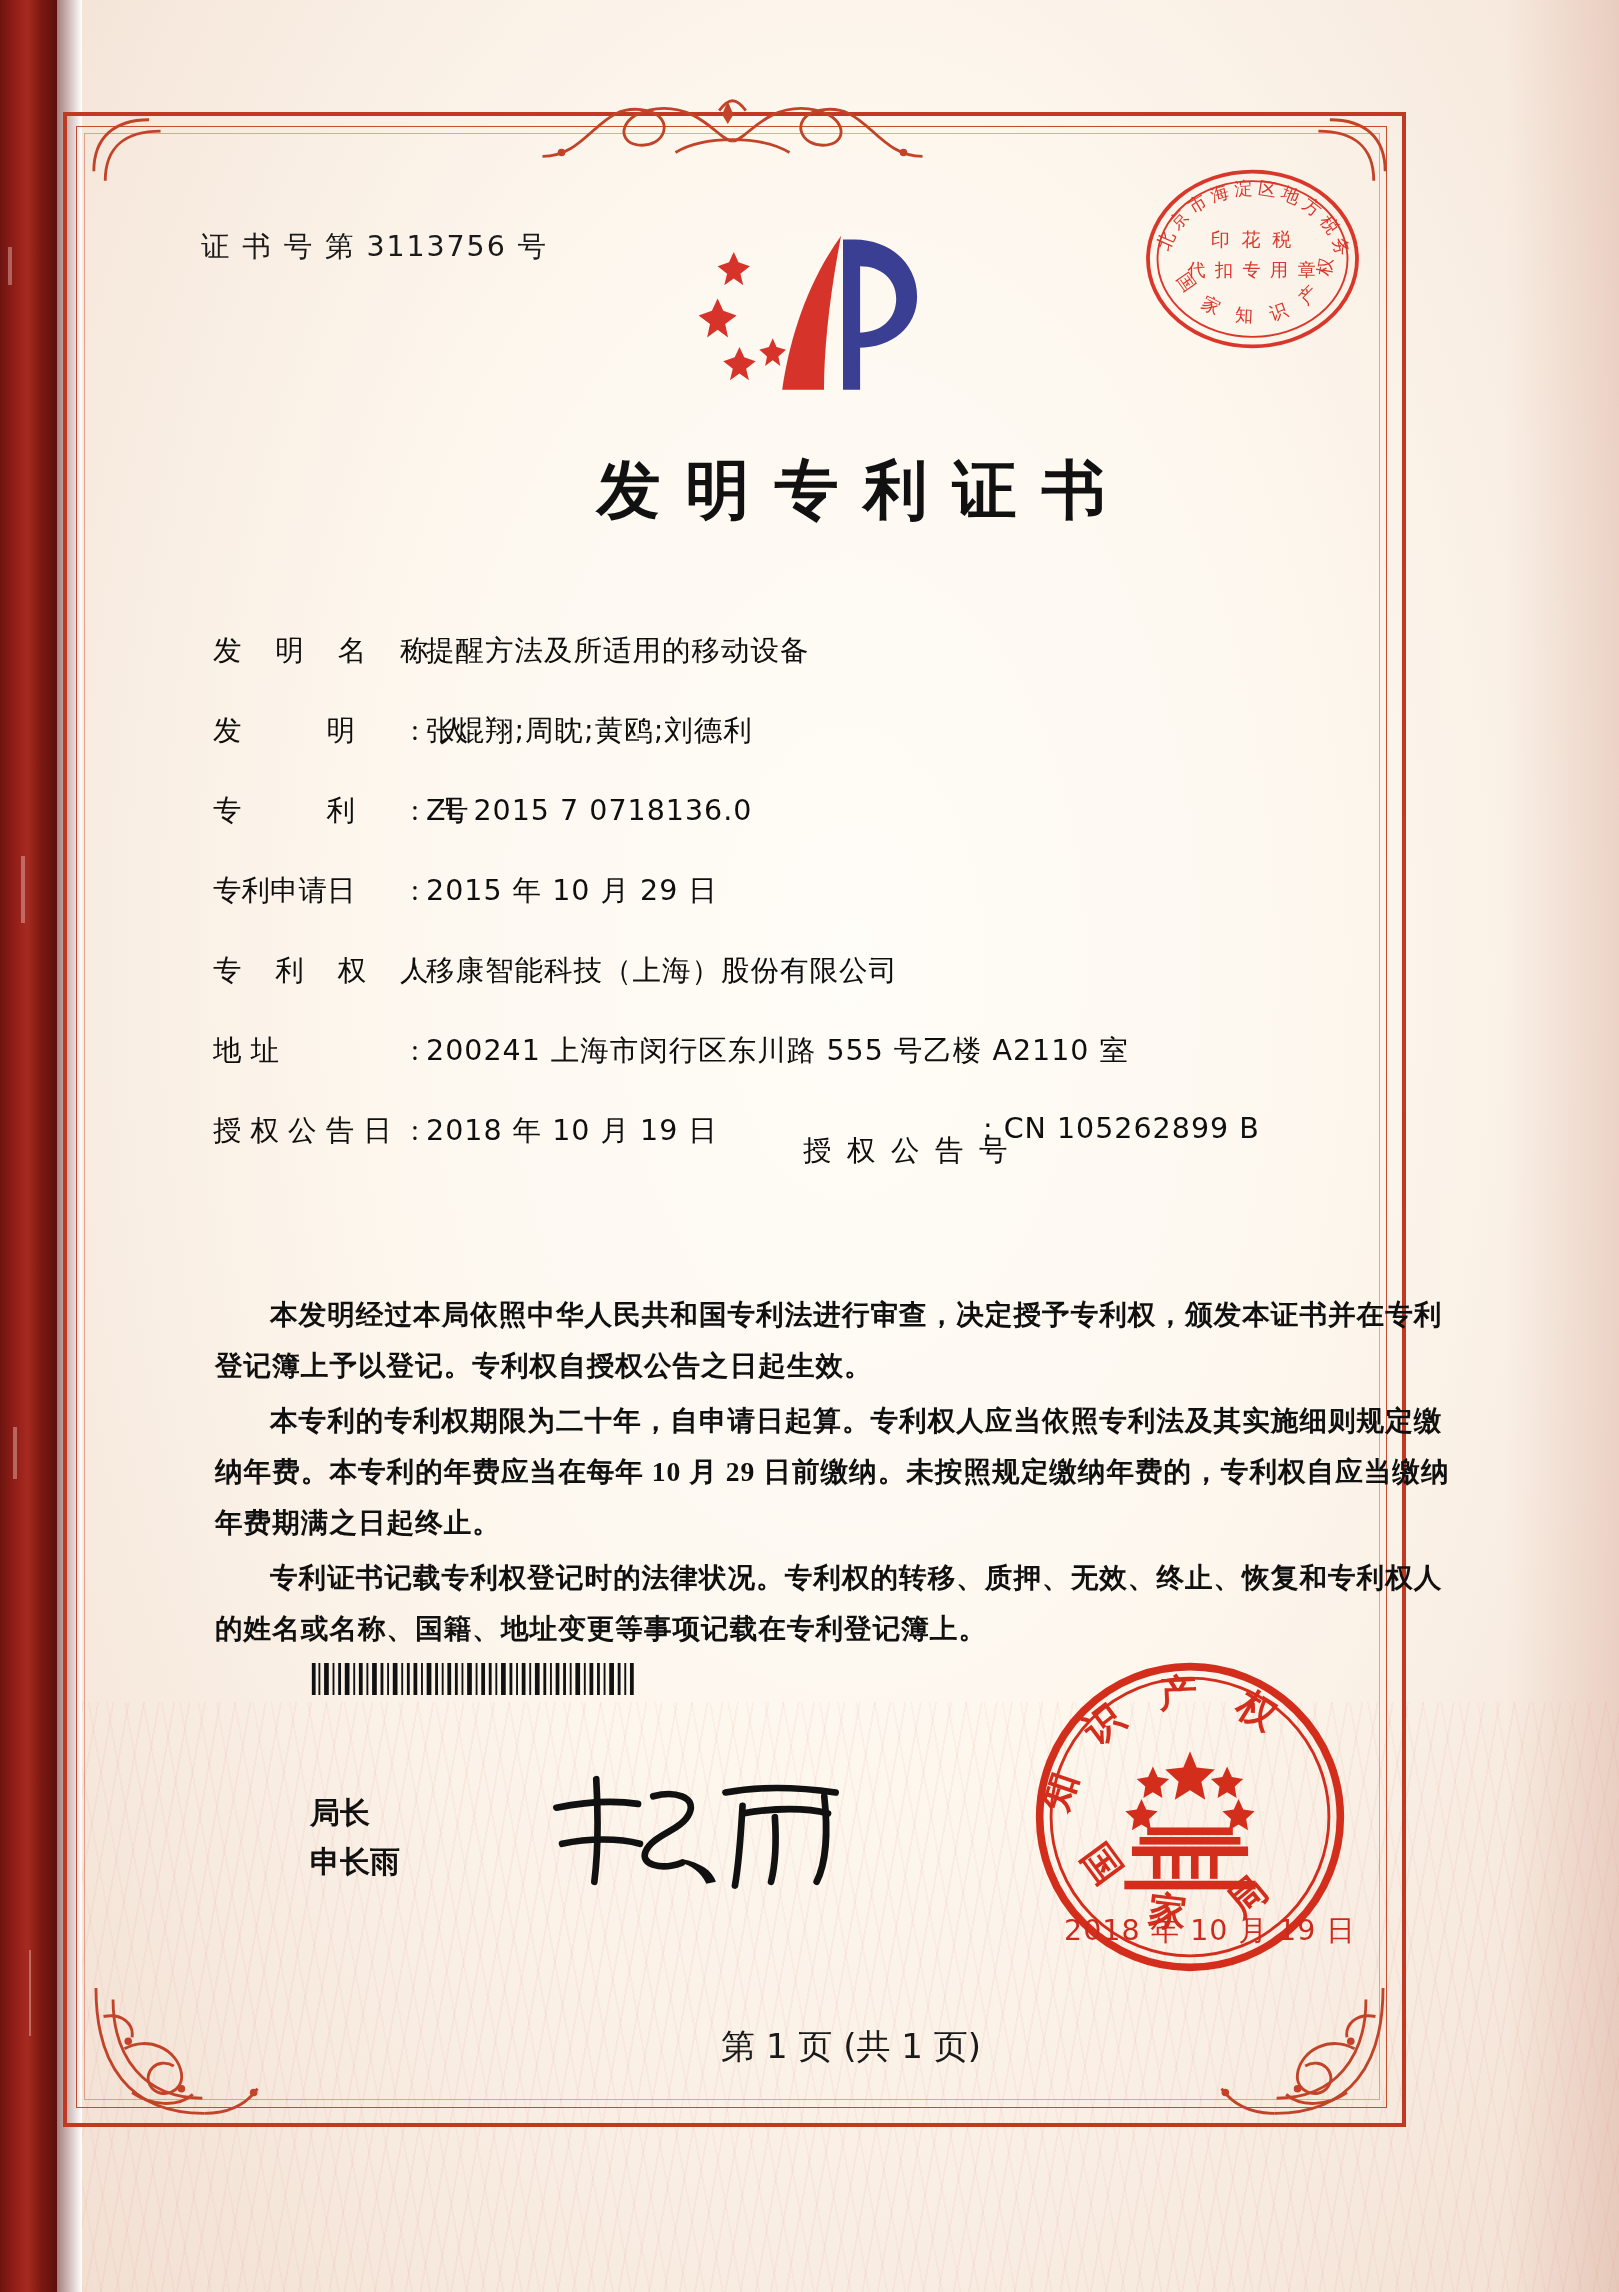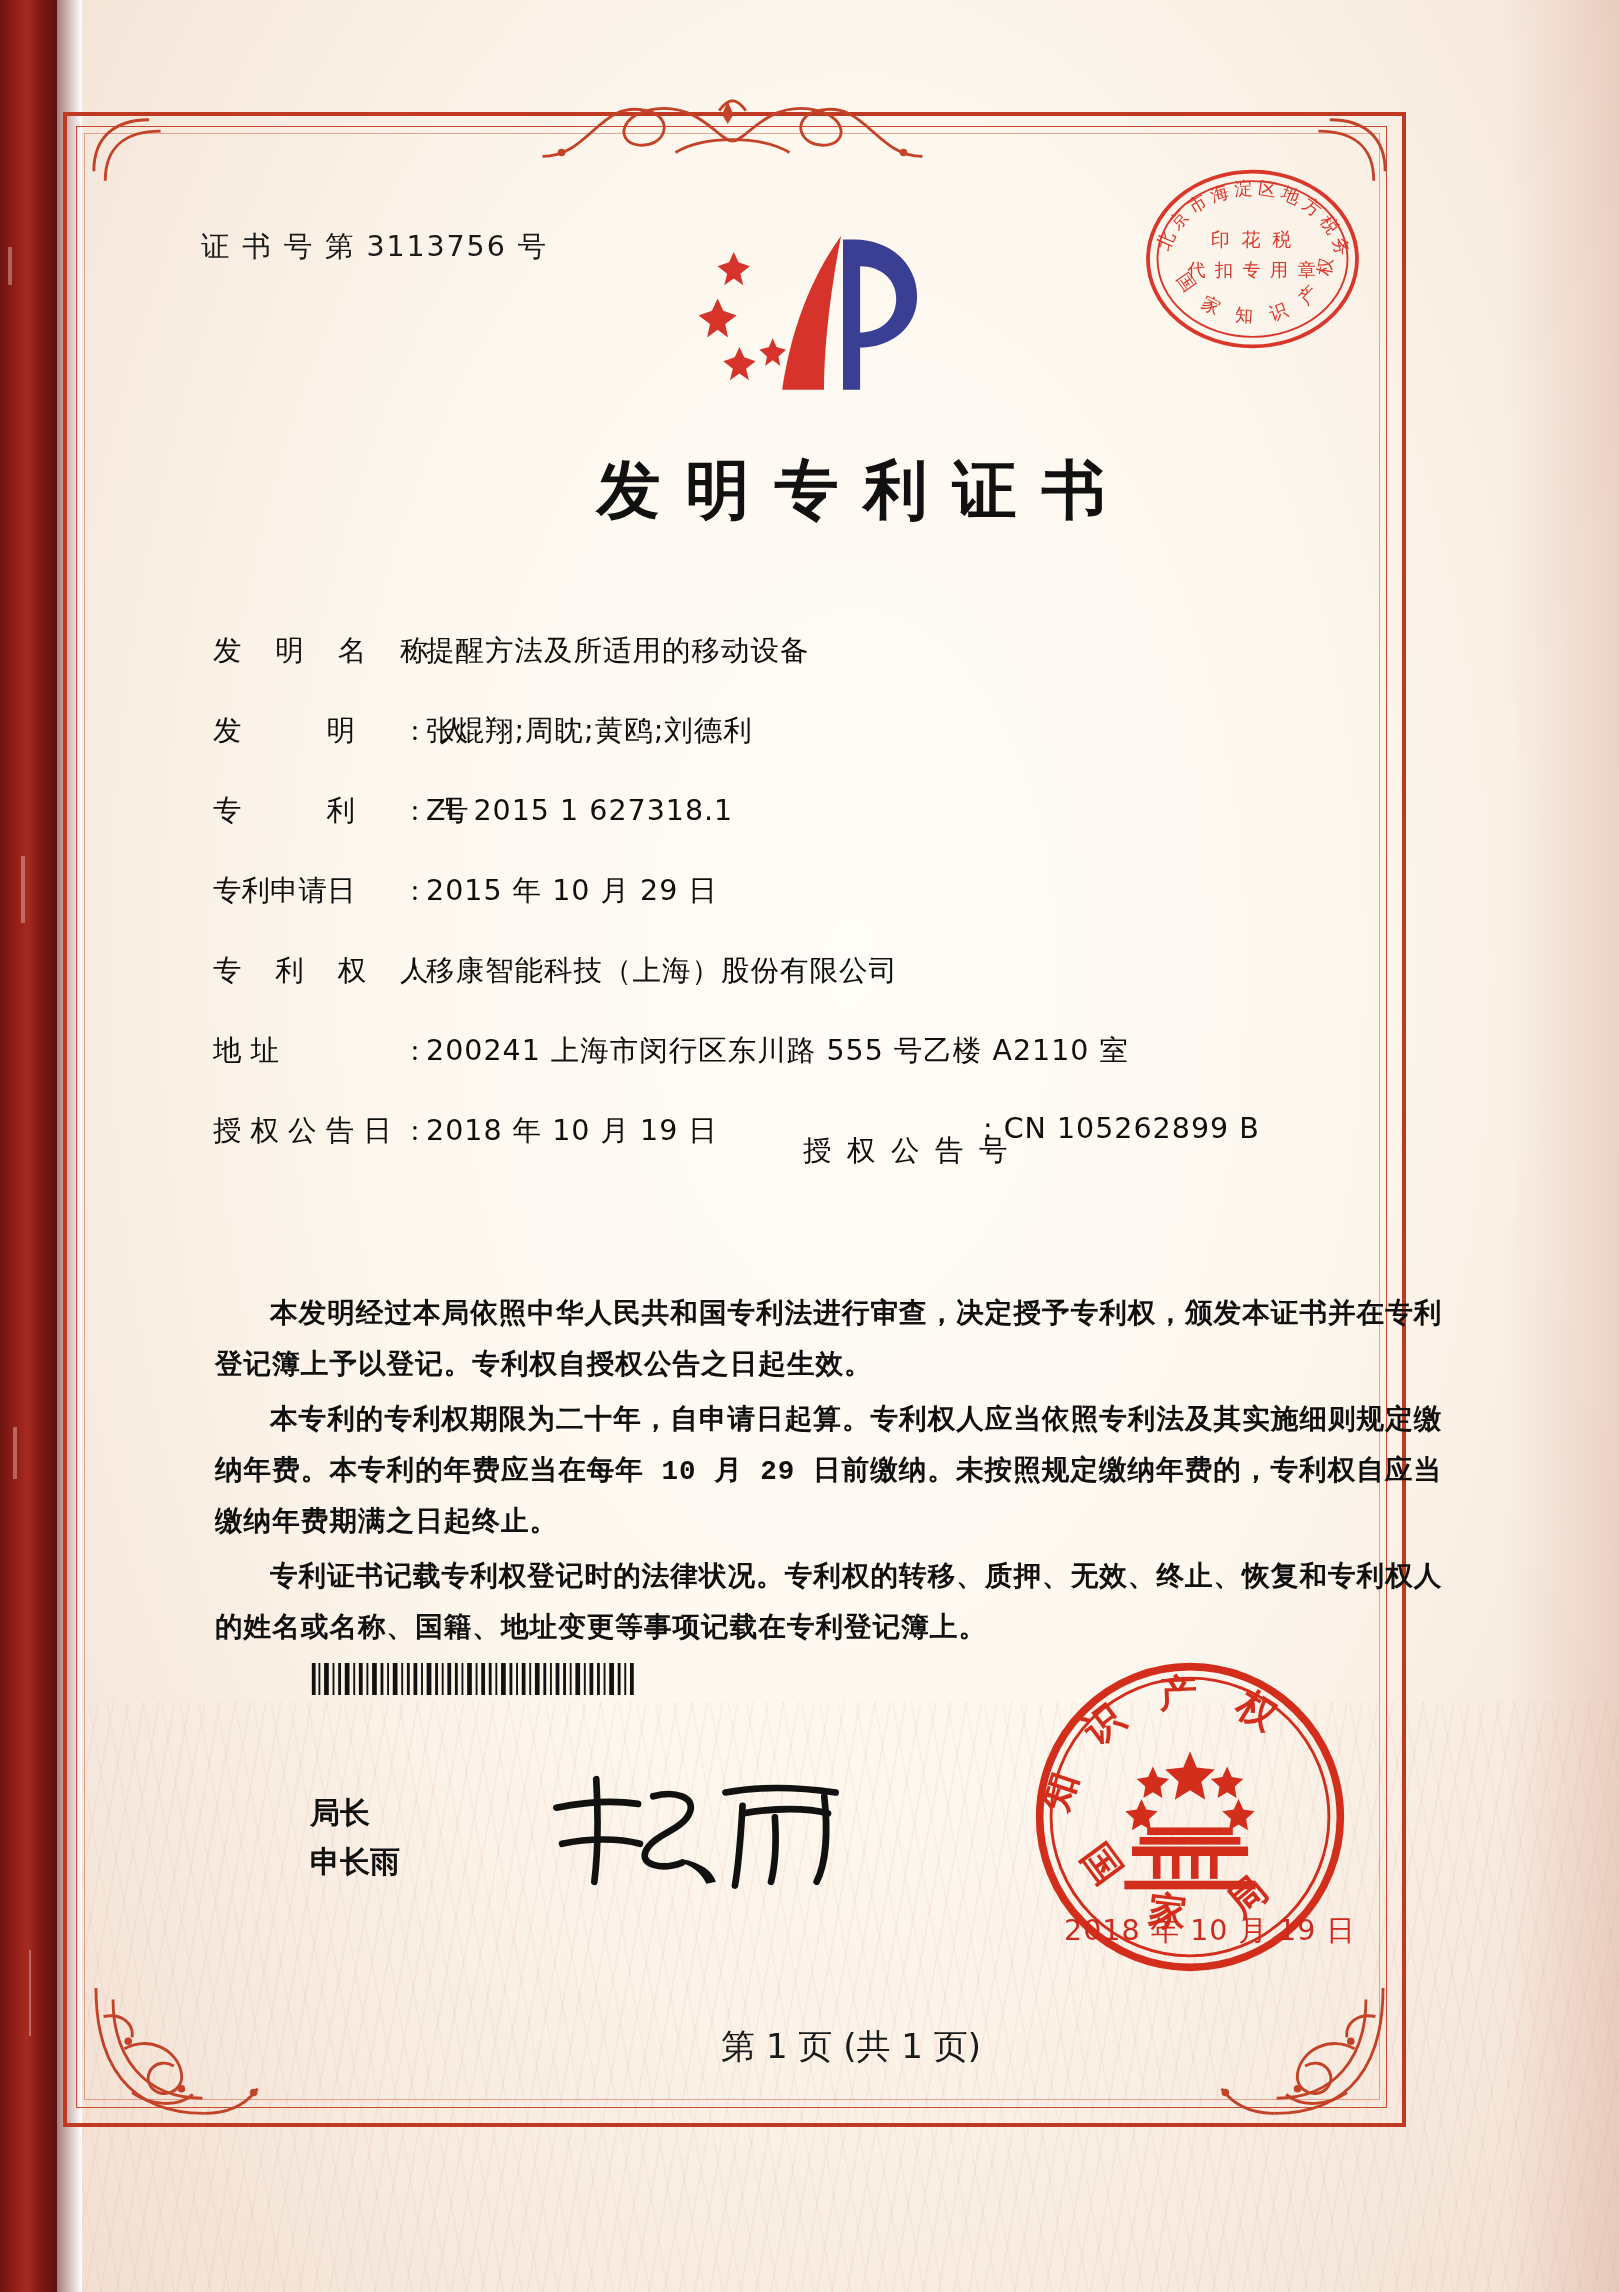--- a/index.html
+++ b/index.html
@@ -205,21 +205,21 @@
     letter-spacing: 1px;
     white-space: nowrap;
   }
 
   
   .paras {
     position: absolute;
     left: 133px;
     top: 1289px;
     width: 1236px;
-    font-family: Liberation Mono, monospace;
+    font-family: Liberation Serif, serif;
     font-weight: bold;
     font-size: 27.6px;
     line-height: 51px;
     color: #101010;
   }
   .paras p {
     margin: 0 0 3.8px 0;
     text-indent: 55px;
     letter-spacing: 1px;
   }
@@ -404,21 +404,21 @@
 
       <div class="field-row">
         <span class="f-label spread4">发 明 人</span>
         <span class="f-colon">:</span>
         <span class="f-value">张焜翔;周眈;黄鸥;刘德利</span>
       </div>
 
       <div class="field-row">
         <span class="f-label spread4">专 利 号</span>
         <span class="f-colon">:</span>
-        <span class="f-value">ZL 2015 1 627318.1</span>
+        <span class="f-value">ZL 2015 7 0718136.0</span>
       </div>
 
       <div class="field-row">
         <span class="f-label">专利申请日</span>
         <span class="f-colon">:</span>
         <span class="f-value">2015 年 10 月 29 日</span>
       </div>
 
       <div class="field-row">
         <span class="f-label spread5">专 利 权 人</span>

